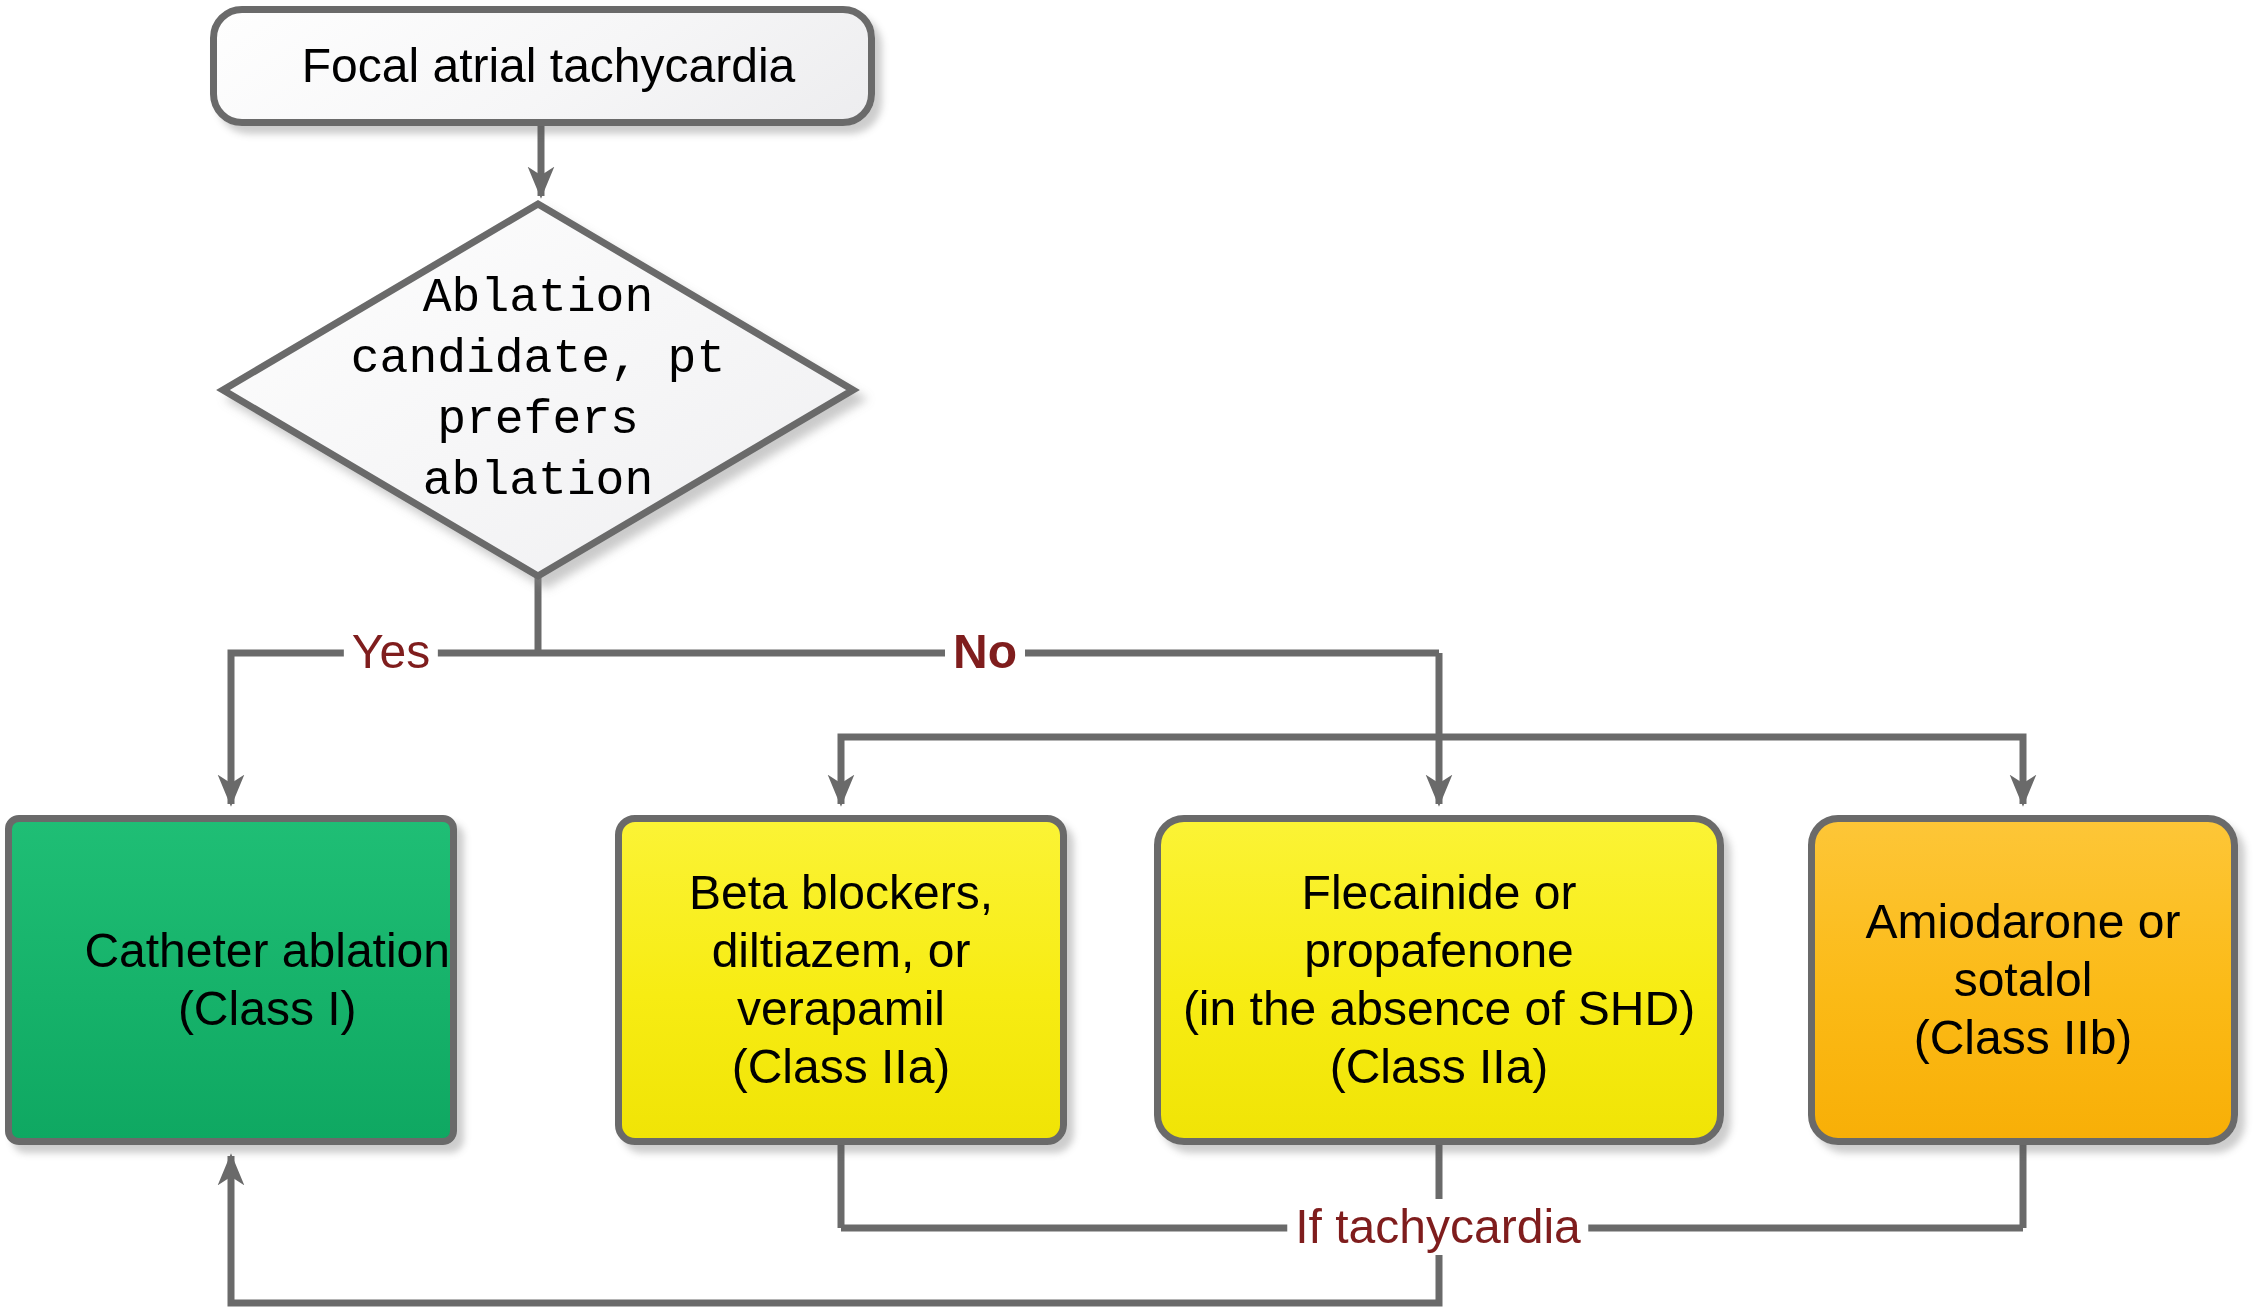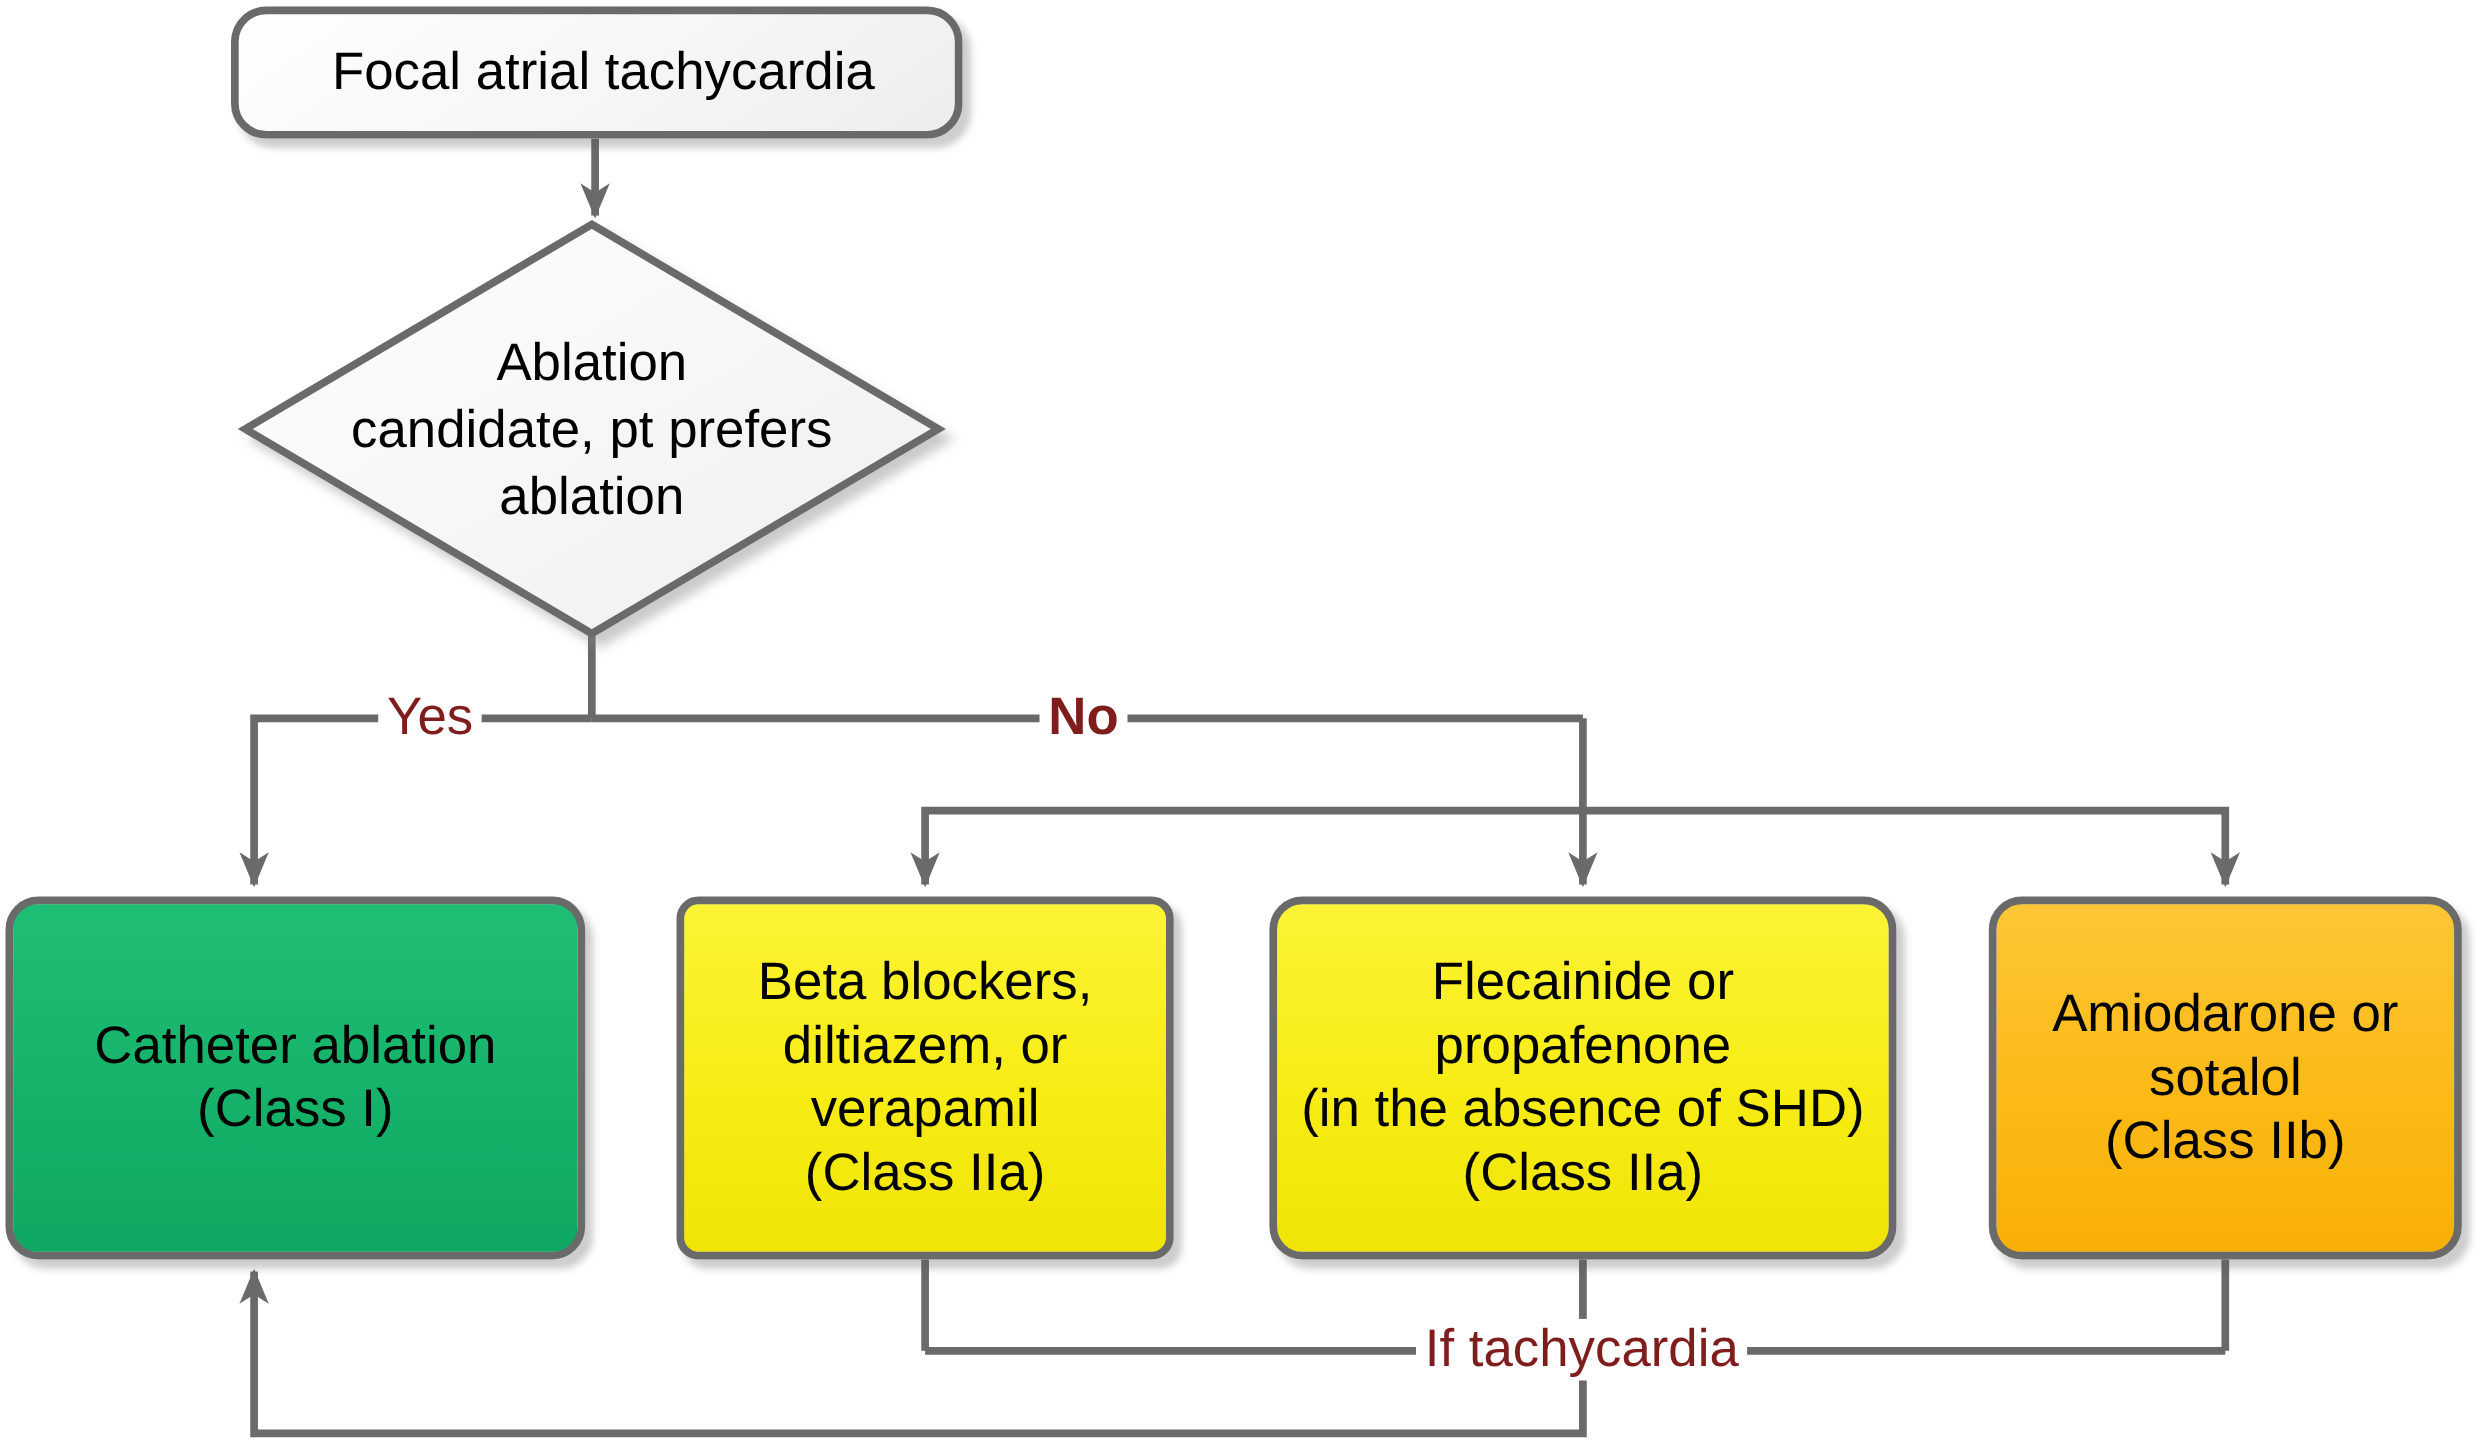--- a/index.html
+++ b/index.html
@@ -39,23 +39,24 @@
   }
   .node-start {
     left: 210px; top: 6px;
     width: 665px; height: 120px;
     border-radius: 32px;
     background: linear-gradient(145deg, #fefefe 0%, #f6f6f7 55%, #ededef 100%);
     padding-left: 12px;
   }
   .node-green {
     left: 5px; top: 815px;
-    width: 527px; height: 330px;
-    border-radius: 30px;
+    width: 452px; height: 330px;
+    border-radius: 14px;
     background: linear-gradient(180deg, #1fbe75 0%, #16b26a 55%, #0fa862 100%);
+    justify-content: flex-end;
   }
   .node-yellow1 {
     left: 615px; top: 815px;
     width: 452px; height: 330px;
     border-radius: 20px;
     background: linear-gradient(180deg, #fbf335 0%, #f7ec13 55%, #f0e406 100%);
   }
   .node-yellow2 {
     left: 1154px; top: 815px;
     width: 570px; height: 330px;
@@ -75,20 +76,21 @@
     width: 500px; height: 184px;
     display: flex;
     align-items: center;
     justify-content: center;
     text-align: center;
     font-size: 48px;
     line-height: 61px;
     color: #000000;
     white-space: pre-line;
     z-index: 1;
+    font-family: Liberation Mono, monospace;
   }
   .edge-label {
     position: absolute;
     transform: translate(-50%, -50%);
     background: #ffffff;
     padding: 0 8px;
     font-size: 48px;
     line-height: 56px;
     color: #7f1d1d;
     white-space: nowrap;

